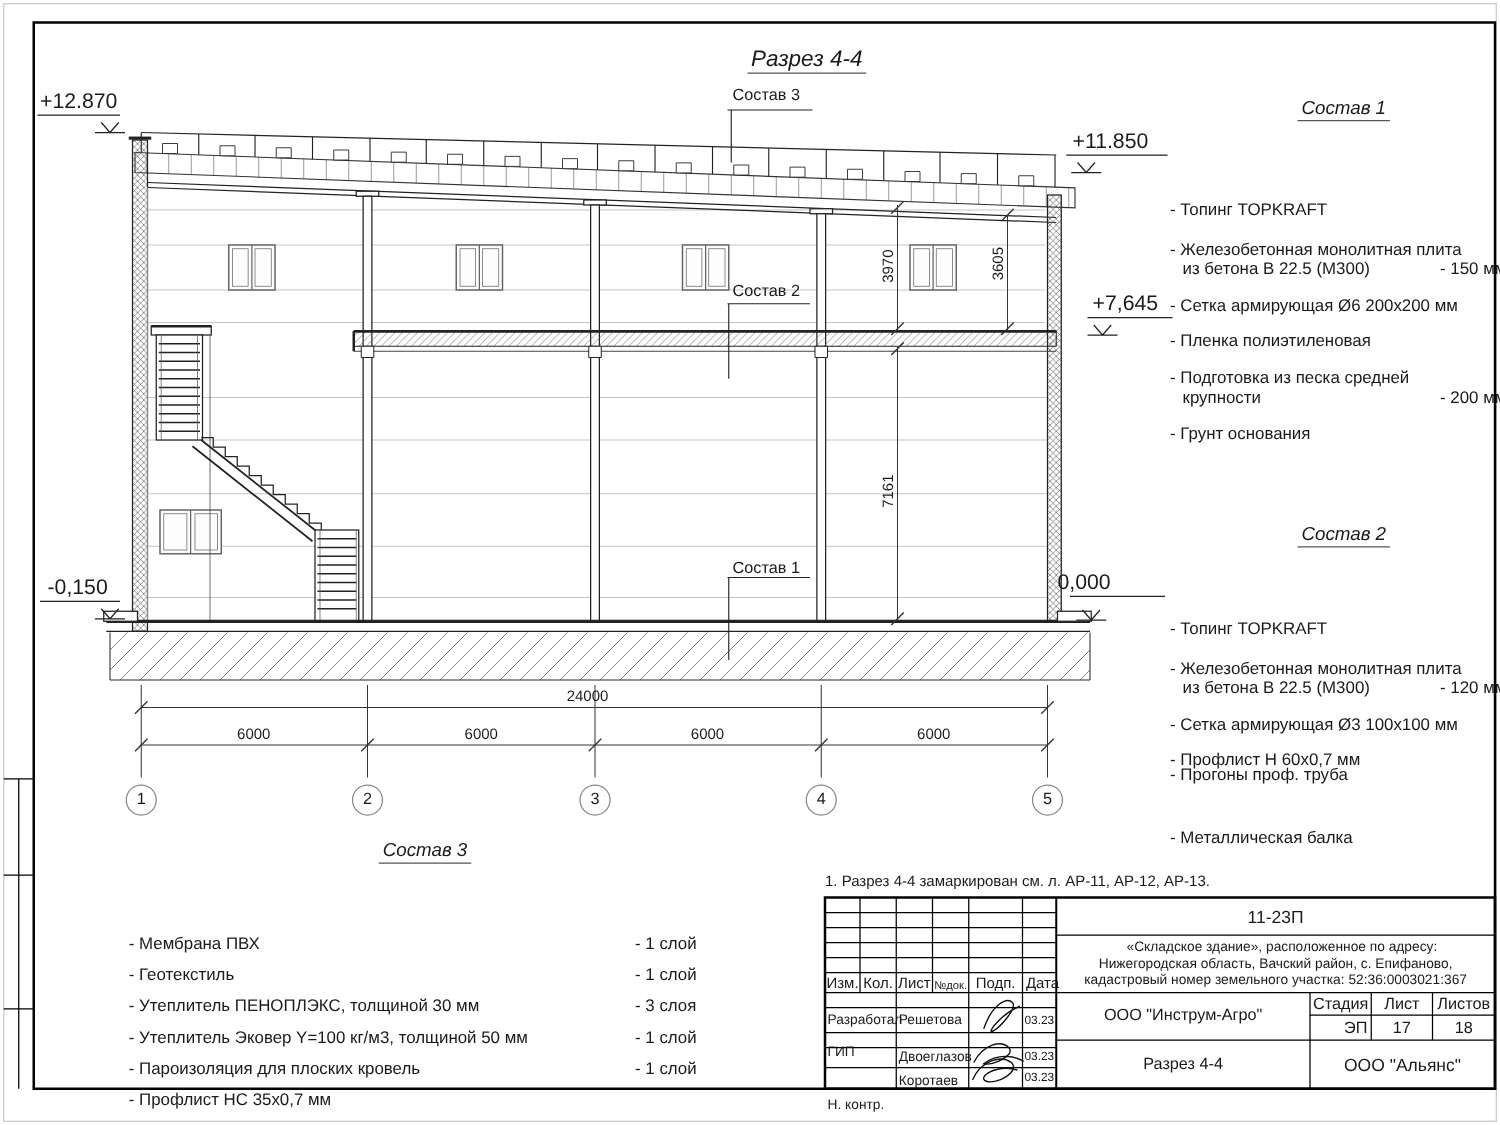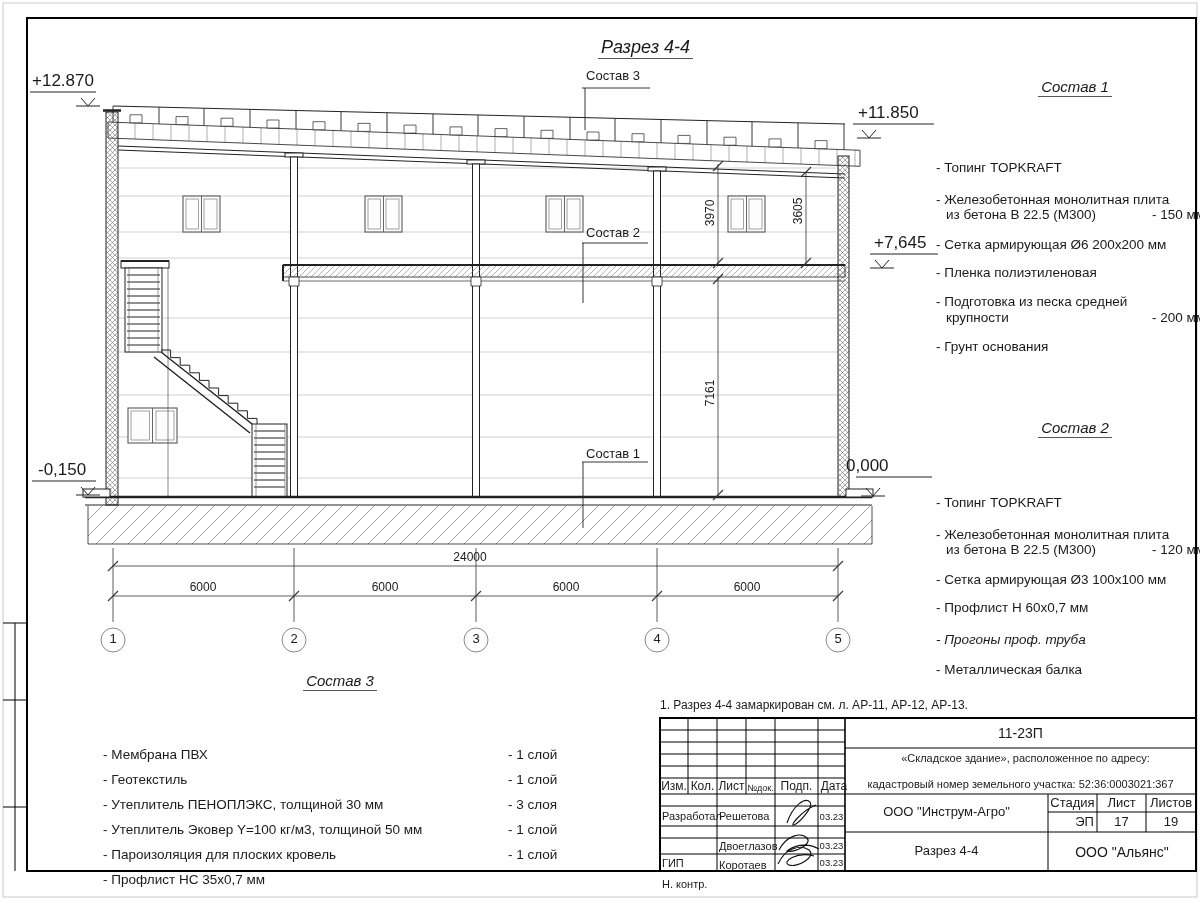--- a/index.html
+++ b/index.html
@@ -210,57 +210,58 @@
 <div class="row" style="left:936px;top:250px;width:264px;"><span>- Подготовка из песка средней</span><span class="rn" style="left:216px;"></span></div>
 <div class="row" style="left:946px;top:266px;width:254px;"><span>крупности</span><span class="rn" style="left:206px;">- 200 мм</span></div>
 <div class="row" style="left:936px;top:295px;width:264px;"><span>- Грунт основания</span><span class="rn" style="left:216px;"></span></div>
 
 <div class="t ctr it" style="left:1000px;top:419px;width:150px;font-size:15px;"><span class="u">Состав 2</span></div>
 <div class="row" style="left:936px;top:451px;width:264px;"><span>- Топинг TOPKRAFT</span><span class="rn" style="left:216px;"></span></div>
 <div class="row" style="left:936px;top:483px;width:264px;"><span>- Железобетонная  монолитная плита</span><span class="rn" style="left:216px;"></span></div>
 <div class="row" style="left:946px;top:498px;width:254px;"><span>из бетона  В 22.5 (М300)</span><span class="rn" style="left:206px;">- 120 мм</span></div>
 <div class="row" style="left:936px;top:528px;width:264px;"><span>- Сетка армирующая Ø3 100x100 мм</span><span class="rn" style="left:216px;"></span></div>
 <div class="row" style="left:936px;top:556px;width:264px;"><span>- Профлист Н 60x0,7 мм</span><span class="rn" style="left:216px;"></span></div>
-<div class="row" style="left:936px;top:588px;width:264px;font-style:italic;"><span>- Прогоны проф. труба</span><span class="rn" style="left:216px;"></span></div>
+<div class="row" style="left:936px;top:568px;width:264px;"><span>- Прогоны проф. труба</span><span class="rn" style="left:216px;"></span></div>
 <div class="row" style="left:936px;top:618px;width:264px;"><span>- Металлическая балка</span><span class="rn" style="left:216px;"></span></div>
 
 <div class="t ctr it" style="left:265px;top:672px;width:150px;font-size:15px;"><span class="u">Состав 3</span></div>
 <div class="row" style="left:103px;top:703px;width:470px;"><span>- Мембрана ПВХ</span><span class="rn" style="left:405px;">- 1 слой</span></div>
 <div class="row" style="left:103px;top:728px;width:470px;"><span>- Геотекстиль</span><span class="rn" style="left:405px;">- 1 слой</span></div>
 <div class="row" style="left:103px;top:753px;width:470px;"><span>- Утеплитель ПЕНОПЛЭКС, толщиной 30 мм</span><span class="rn" style="left:405px;">- 3 слоя</span></div>
 <div class="row" style="left:103px;top:778px;width:470px;"><span>- Утеплитель Эковер Y=100 кг/м3, толщиной 50 мм</span><span class="rn" style="left:405px;">- 1 слой</span></div>
 <div class="row" style="left:103px;top:803px;width:470px;"><span>- Пароизоляция для плоских кровель</span><span class="rn" style="left:405px;">- 1 слой</span></div>
 <div class="row" style="left:103px;top:828px;width:470px;"><span>- Профлист НС 35x0,7 мм</span><span class="rn" style="left:405px;"></span></div>
 
 <div class="t" style="left:660px;top:699px;font-size:12px;">1. Разрез 4-4 замаркирован см. л. АР-11, АР-12, АР-13.</div>
 
 <div class="t ctr" style="left:847px;top:725px;width:347px;font-size:14px;">11-23П</div>
 <div class="t ctr" style="left:845px;top:752px;width:361px;font-size:11px;">«Складское здание», расположенное по адресу:</div>
+<div class="t ctr" style="left:845px;top:765px;width:351px;font-size:11px;">Нижегородская область, Вачский район, с. Епифаново,</div>
 <div class="t ctr" style="left:845px;top:778px;width:351px;font-size:11px;">кадастровый номер земельного участка: 52:36:0003021:367</div>
 
 <div class="t ctr" style="left:660px;top:780px;width:28px;font-size:12px;">Изм.</div>
 <div class="t ctr" style="left:688px;top:780px;width:29px;font-size:12px;">Кол.</div>
 <div class="t ctr" style="left:717px;top:780px;width:29px;font-size:12px;">Лист</div>
 <div class="t ctr" style="left:746px;top:783px;width:29px;font-size:9px;">№док.</div>
 <div class="t ctr" style="left:775px;top:780px;width:43px;font-size:12px;">Подп.</div>
 <div class="t ctr" style="left:818px;top:780px;width:32px;font-size:12px;">Дата</div>
 
 <div class="t tb" style="left:662px;top:810px;">Разработал</div>
 <div class="t tb" style="left:719px;top:810px;">Решетова</div>
 <div class="t ctr" style="left:818px;top:812px;width:27px;font-size:9.5px;">03.23</div>
 <div class="t tb" style="left:662px;top:840px;margin-top:38px;">Н. контр.</div>
 <div class="t tb" style="left:719px;top:840px;">Двоеглазов</div>
 <div class="t ctr" style="left:818px;top:841px;width:27px;font-size:9.5px;">03.23</div>
-<div class="t tb" style="left:662px;top:857px;">ГИП</div>
+<div class="t tb" style="left:662px;top:836px;">ГИП</div>
 <div class="t tb" style="left:719px;top:859px;">Коротаев</div>
 <div class="t ctr" style="left:818px;top:858px;width:27px;font-size:9.5px;">03.23</div>
 
 <div class="t ctr" style="left:845px;top:805px;width:203px;font-size:13px;">ООО "Инструм-Агро"</div>
 <div class="t ctr" style="left:845px;top:844px;width:203px;font-size:13px;">Разрез 4-4</div>
 <div class="t ctr" style="left:1048px;top:796px;width:49px;font-size:13px;">Стадия</div>
 <div class="t ctr" style="left:1097px;top:796px;width:49px;font-size:13px;">Лист</div>
 <div class="t ctr" style="left:1146px;top:796px;width:50px;font-size:13px;">Листов</div>
 <div class="t ctr" style="left:1048px;top:815px;width:49px;font-size:13px;padding-left:12px;">ЭП</div>
 <div class="t ctr" style="left:1097px;top:815px;width:49px;font-size:13px;">17</div>
-<div class="t ctr" style="left:1146px;top:815px;width:50px;font-size:13px;">19</div>
+<div class="t ctr" style="left:1146px;top:815px;width:50px;font-size:13px;">18</div>
 <div class="t ctr" style="left:1048px;top:844px;width:148px;font-size:14px;">ООО "Альянс"</div>
 
 </div>
 
 </body></html>

